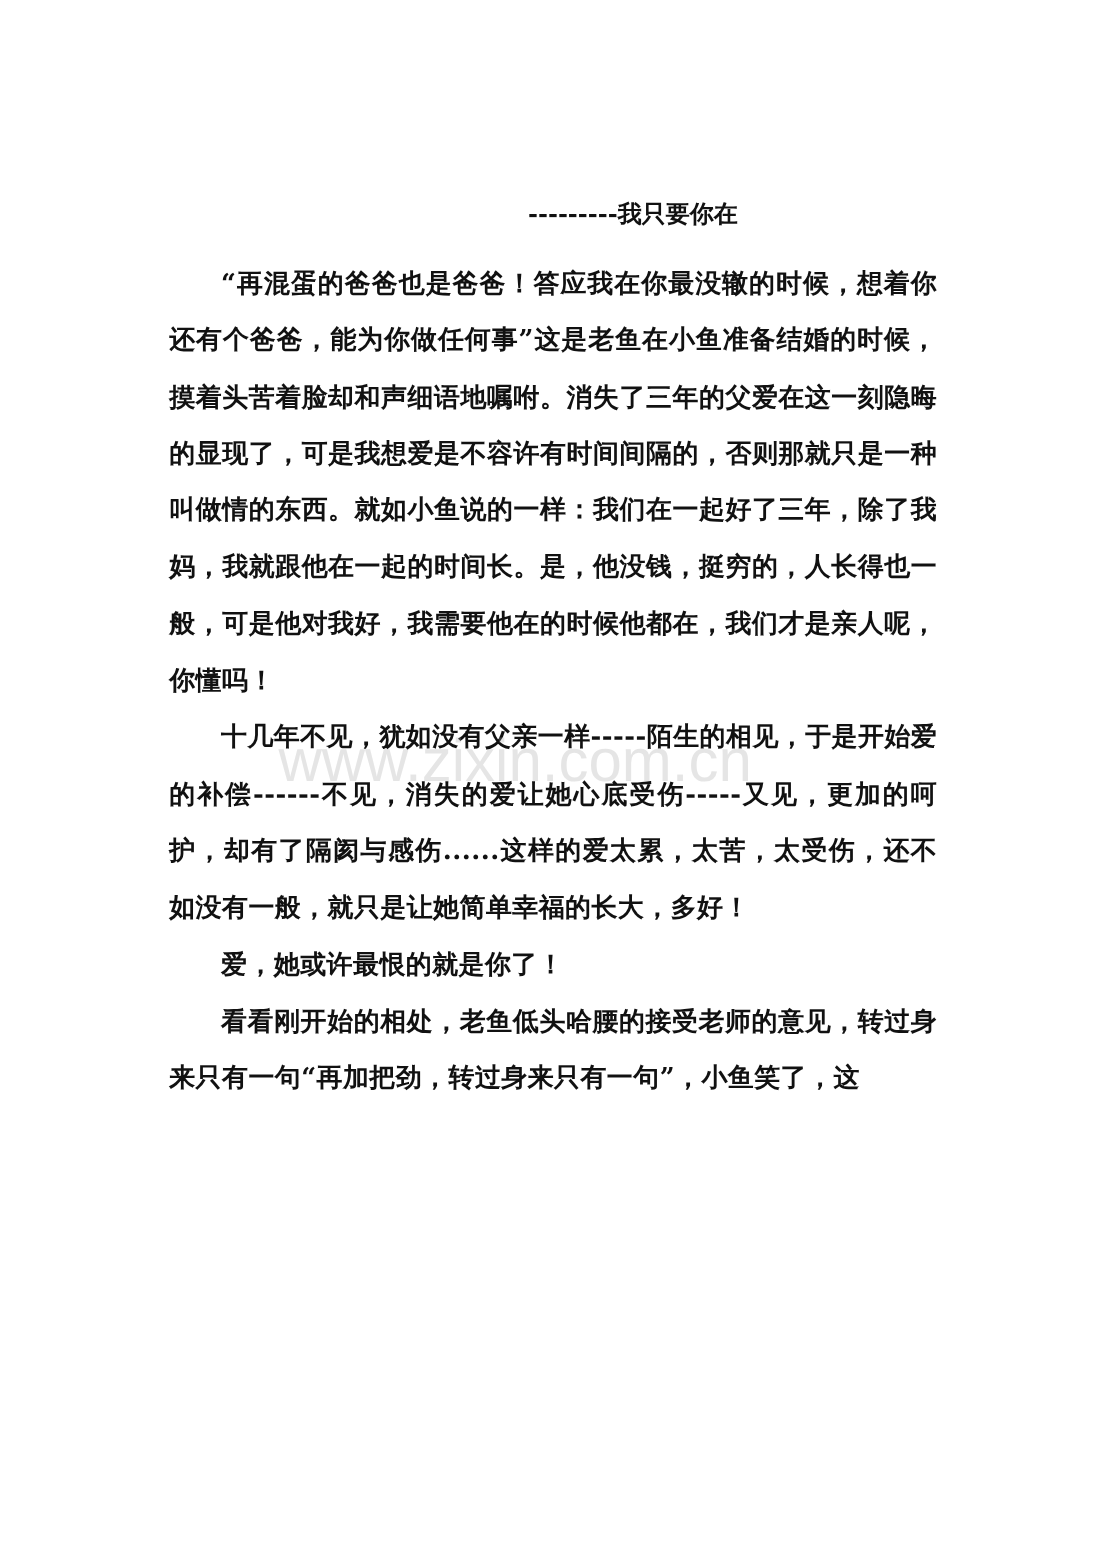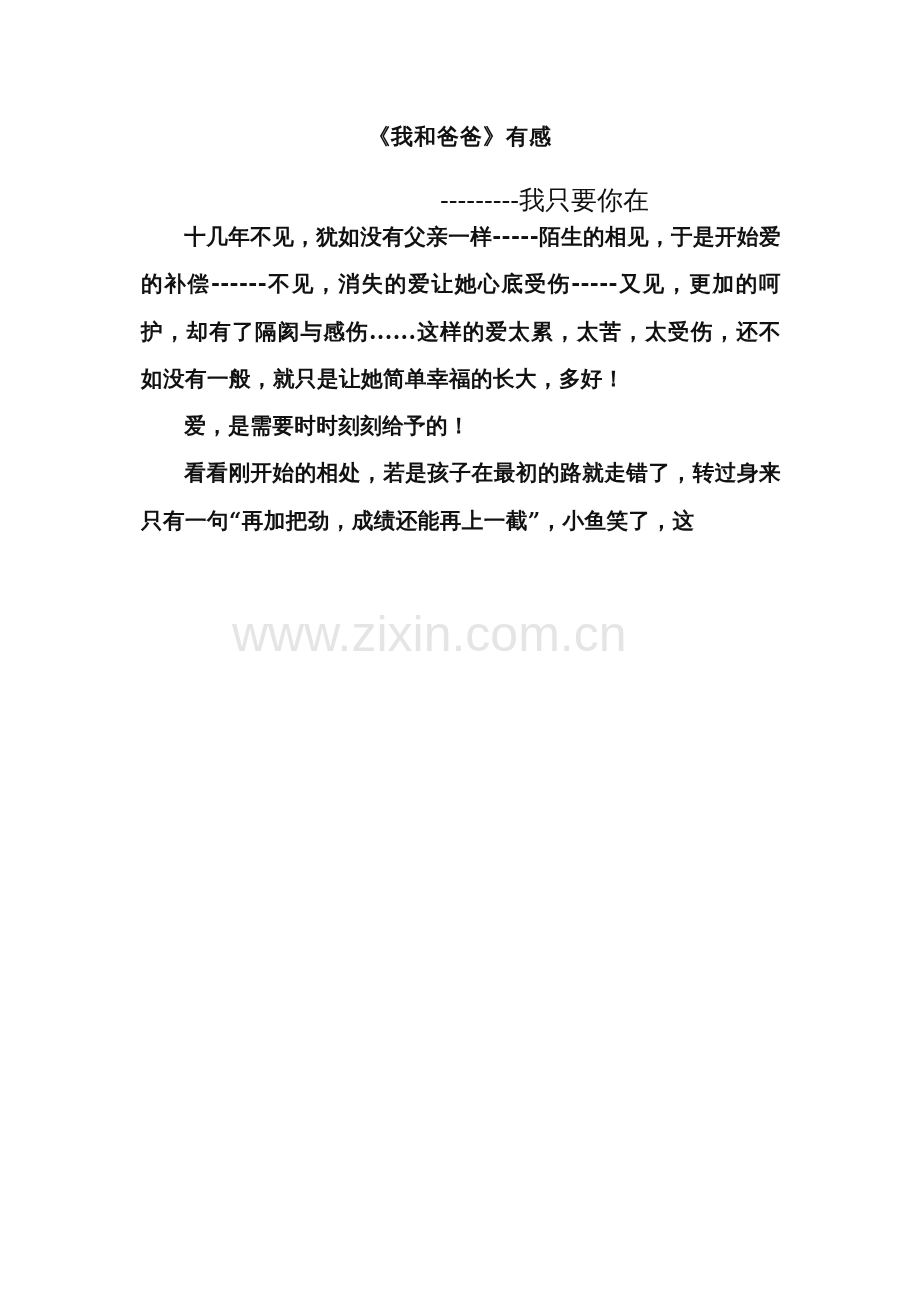--- a/index.html
+++ b/index.html
@@ -29,24 +29,24 @@
       left: 0;
       width: 920px;
       text-align: center;
       font-size: 22px;
       font-weight: bold;
       line-height: 36px;
       letter-spacing: 1px;
     }
     .subtitle {
       position: absolute;
-      top: 182px;
+      top: 160px;
       left: 440px;
-      font-size: 26px;
-      font-weight: normal;
+      font-size: 20px;
+      font-weight: bold;
       line-height: 36px;
       white-space: nowrap;
     }
     .body-text {
       position: absolute;
       left: 141px;
       top: 213px;
       width: 640px;
       font-size: 21.6px;
       font-weight: bold;
@@ -70,25 +70,25 @@
       white-space: nowrap;
       pointer-events: none;
       user-select: none;
     }
   </style>
 </head>
 <body>
 
 <div class="page">
 
-  <div class="title">《我和爸爸》有感</div>
 
   <div class="subtitle">---------我只要你在</div>
 
   <div class="body-text">
+    <p class="para">“再混蛋的爸爸也是爸爸！答应我在你最没辙的时候，想着你还有个爸爸，能为你做任何事”这是老鱼在小鱼准备结婚的时候，摸着头苦着脸却和声细语地嘱咐。消失了三年的父爱在这一刻隐晦的显现了，可是我想爱是不容许有时间间隔的，否则那就只是一种叫做情的东西。就如小鱼说的一样：我们在一起好了三年，除了我妈，我就跟他在一起的时间长。是，他没钱，挺穷的，人长得也一般，可是他对我好，我需要他在的时候他都在，我们才是亲人呢，你懂吗！</p>
     <p class="para">十几年不见，犹如没有父亲一样-----陌生的相见，于是开始爱的补偿------不见，消失的爱让她心底受伤-----又见，更加的呵护，却有了隔阂与感伤......这样的爱太累，太苦，太受伤，还不如没有一般，就只是让她简单幸福的长大，多好！</p>
-    <p class="para">爱，是需要时时刻刻给予的！</p>
-    <p class="para">看看刚开始的相处，若是孩子在最初的路就走错了，转过身来只有一句“再加把劲，成绩还能再上一截”，小鱼笑了，这</p>
+    <p class="para">爱，她或许最恨的就是你了！</p>
+    <p class="para">看看刚开始的相处，老鱼低头哈腰的接受老师的意见，转过身来只有一句“再加把劲，转过身来只有一句”，小鱼笑了，这</p>
   </div>
 
   <div class="watermark">www.zixin.com.cn</div>
 
 </div>
 
 </body></html>

